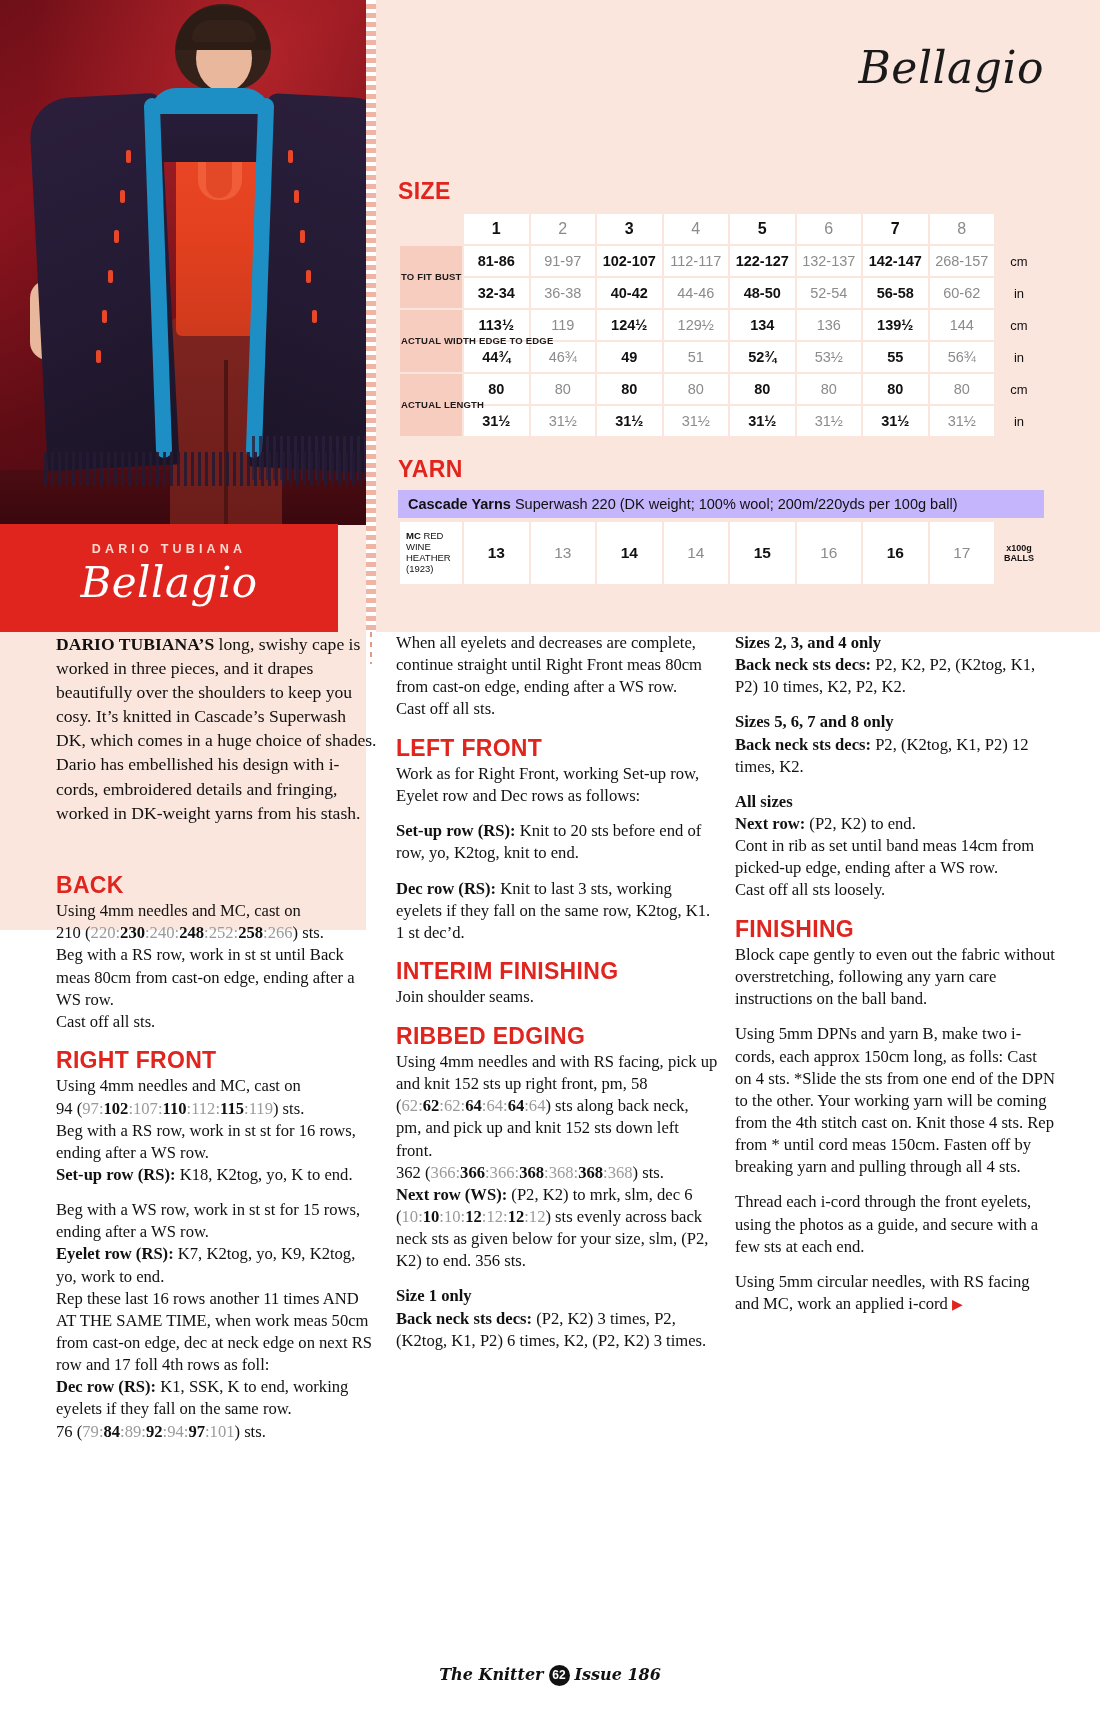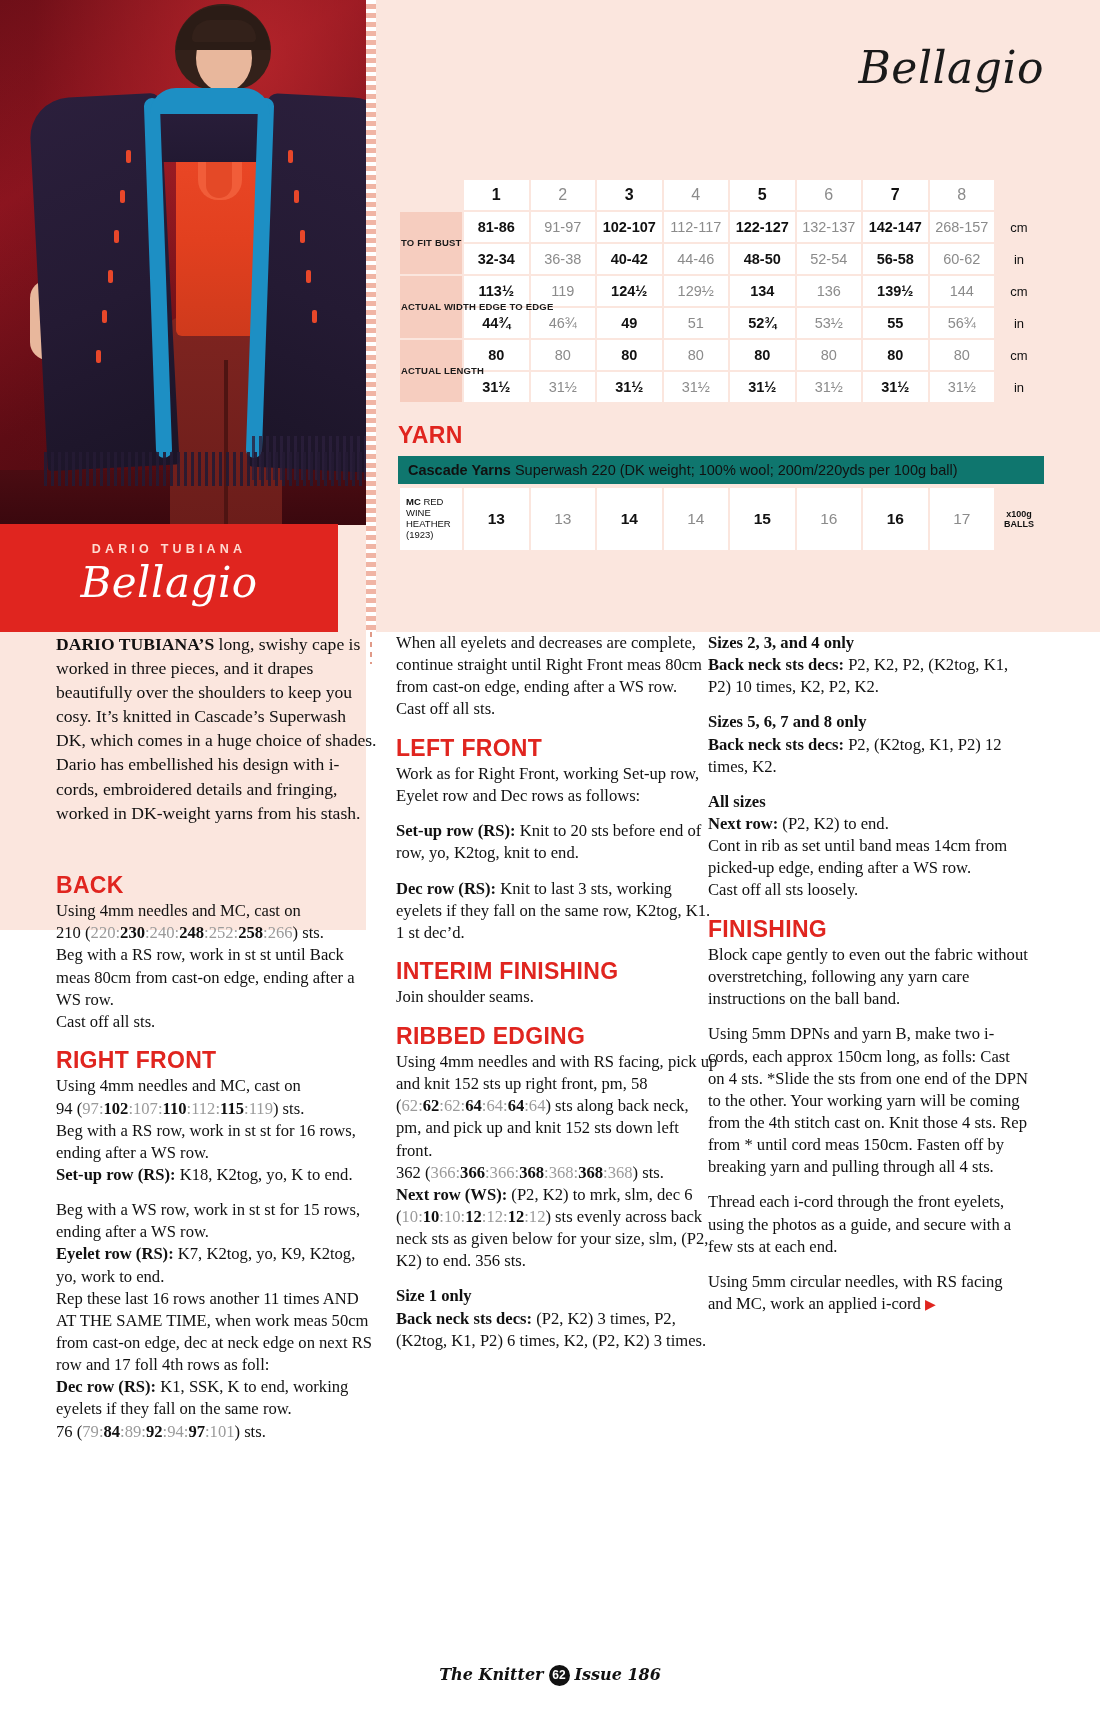--- a/index.html
+++ b/index.html
@@ -83,36 +83,36 @@
   table.sizes td { background:#ffffff; text-align:center; font-family:"Liberation Sans", sans-serif;
      font-size:14.5px; color:#8b8b8b; height:30px; padding:2px 1px; white-space:nowrap; }
   table.sizes td.lbl { background:#f6cdbf; color:#1a1a1a; font-size:9.5px; font-weight:700;
      line-height:1.12; letter-spacing:.2px; width:62px; }
   table.sizes td.odd { color:#111111; font-weight:700; }
   table.sizes td.unit { background:transparent; color:#111; font-weight:400; font-size:13px; width:46px; }
   table.sizes td.hdr { font-size:16px; }
   table.sizes td.hdr.odd { font-weight:700; }
   .blank { background:transparent !important; }
 
-  .yarn-bar { background:#0f766e; padding:6px 10px; font-family:"Liberation Sans", sans-serif;
+  .yarn-bar { background:#c4b5fd; padding:6px 10px; font-family:"Liberation Sans", sans-serif;
      font-size:14.5px; color:#111; margin-bottom:2px; }
   .yarn-bar b { font-weight:700; }
   table.yarn { border-collapse:separate; border-spacing:2px; width:646px; table-layout:fixed; }
   table.yarn td { background:#ffffff; text-align:center; font-family:"Liberation Sans", sans-serif;
      font-size:15.5px; color:#8b8b8b; height:62px; }
   table.yarn td.odd { color:#111; font-weight:700; }
   table.yarn td.mc { background:#ffffff; width:62px; font-size:9.5px; color:#111; line-height:1.15;
      font-weight:400; text-align:left; padding-left:6px; }
   table.yarn td.mc b { font-weight:700; }
   table.yarn td.balls { background:transparent; width:46px; font-size:9px; color:#111; line-height:1.15; font-weight:700; }
 
   
   .cols { position:absolute; left:0; top:632px; width:1100px; height:1010px; }
   .col { position:absolute; top:0; width:322px; }
-  .col1 { left:56px; } .col2 { left:396px; } .col3 { left:708px; }
+  .col1 { left:56px; } .col2 { left:396px; } .col3 { left:735px; }
 
   .intro-bg { position:absolute; left:0; top:632px; width:366px; height:298px; background:#fbe6de; }
 
   p { font-size:16.6px; line-height:1.335; color:#111; margin:0 0 13px 0; text-align:left; }
   .intro { font-size:17.6px; line-height:1.37; }
   .intro b { font-weight:700;text-align:right; }
   .hd { font-family:"Liberation Sans", sans-serif; font-weight:700; color:#e0251f;
      font-size:23px; letter-spacing:.3px; margin:14px 0 2px 0; line-height:1.15; }
   .g { color:#9a9a9a; }
   .k { color:#111; font-weight:700; }
@@ -174,20 +174,21 @@
       <div class="designer">DARIO TUBIANA</div>
       <div class="title">Bellagio</div>
     </div>
   </div>
   <div class="perf"></div>
   <div class="perf-dash"></div>
 
   <div class="script-title">Bellagio</div>
 
   <div class="panel">
+    <div class="sec-head">SIZE</div>
     <table class="sizes">
         <tbody id="size-body">
           <tr>
             <td class="lbl blank"></td>
             <td class="hdr odd">1</td>
             <td class="hdr ">2</td>
             <td class="hdr odd">3</td>
             <td class="hdr ">4</td>
             <td class="hdr odd">5</td>
             <td class="hdr ">6</td>

